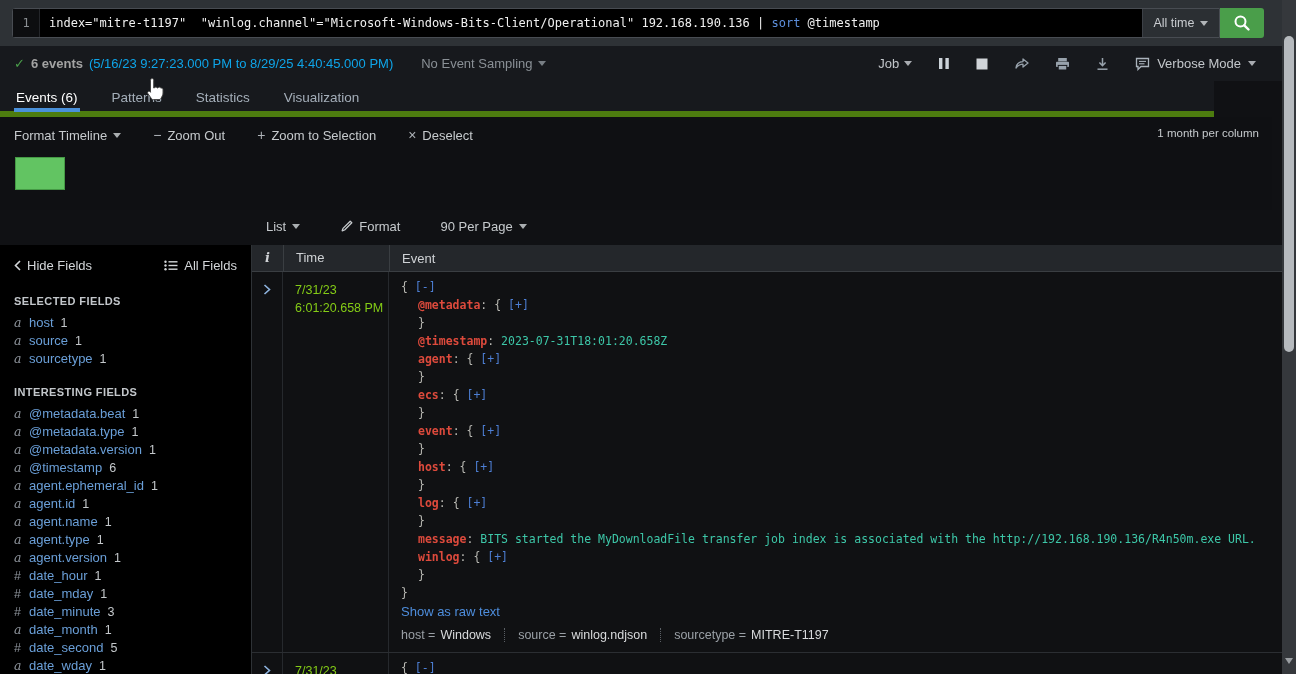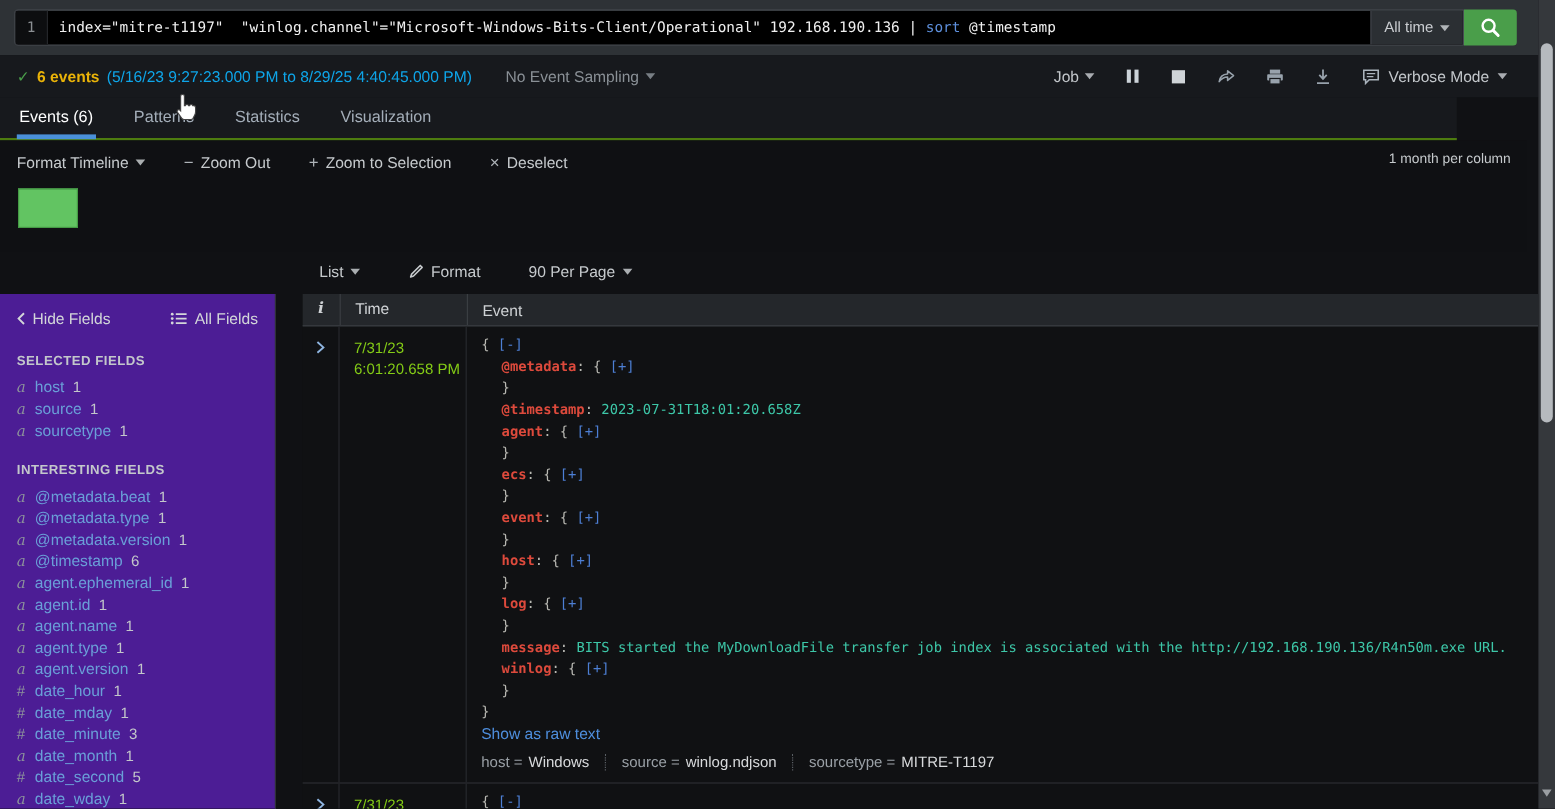--- a/index.html
+++ b/index.html
@@ -18,50 +18,50 @@
   .timerange{width:76px;border-left:1px solid #3c4046;background:#2b2f33;color:#c9ccd0;
              display:flex;align-items:center;justify-content:center;gap:6px;font-size:12.5px;}
   .search-btn{position:absolute;left:1220px;top:8px;width:44px;height:30px;background:#4a9e4a;
               border-radius:0 3px 3px 0;display:flex;align-items:center;justify-content:center;}
 
   
   .statusbar{position:absolute;left:0;top:46px;width:1282px;height:35px;background:#17191d;
              display:flex;align-items:center;}
   .st-left{display:flex;align-items:center;padding-left:14px;gap:6px;}
   .check{color:#4a9e4a;font-size:13px;}
-  .ev-count{font-weight:bold;color:#eab308;}
+  .ev-count{font-weight:bold;color:#a3a3a3;}
   .ev-span{color:#0ea5e9;}
   .sampling{color:#8a9096;margin-left:22px;display:flex;align-items:center;gap:5px;}
   .st-right{margin-left:auto;display:flex;align-items:center;gap:26px;padding-right:26px;color:#c3c7cb;}
   .job{display:flex;align-items:center;gap:5px;}
   .icon{display:inline-flex;align-items:center;justify-content:center;}
   .verbose{display:flex;align-items:center;gap:7px;}
 
   
   .tabs{position:absolute;left:0;top:81px;width:1214px;height:36px;background:#17191d;
-        border-bottom:2px solid #4d7c0f;display:flex;padding-left:14px;gap:30px;box-sizing:border-box;}
+        border-bottom:6px solid #4d7c0f;display:flex;padding-left:14px;gap:30px;box-sizing:border-box;}
   .tab{line-height:33px;color:#a4aeb9;font-size:13.5px;position:relative;padding:0 2px;}
   .tab.active{color:#ffffff;}
   .tab.active::after{content:"";position:absolute;left:0;right:0;bottom:-1px;height:4px;background:#4a90d9;}
 
   
   .timeline{position:absolute;left:0;top:117px;width:1272px;height:93px;background:#0f1013;}
   .tl-controls{display:flex;align-items:center;gap:32px;padding:10px 0 0 14px;color:#c6cacd;}
   .tl-item{display:flex;align-items:center;gap:6px;}
   .tl-sym{color:#aeb3b8;font-size:14px;}
   .scale-label{position:absolute;right:13px;top:10px;font-size:11.5px;color:#c6cacd;}
   .tl-bar{position:absolute;left:15px;top:40px;width:50px;height:33px;background:#62c462;border:1px solid #459a45;box-sizing:border-box;}
 
   
   .results-controls{position:absolute;left:252px;top:210px;width:1030px;height:33px;
                     display:flex;align-items:center;gap:40px;padding-left:14px;color:#c6cacd;box-sizing:border-box;}
   .rc-item{display:flex;align-items:center;gap:6px;}
 
   
-  .sidebar{position:absolute;left:0;top:245px;width:230px;bottom:0;background:#4c1d95;
+  .sidebar{position:absolute;left:0;top:245px;width:252px;bottom:0;background:#000000;
            border-right:1px solid #2e3236;box-sizing:border-box;overflow:hidden;}
   .sb-top{display:flex;justify-content:space-between;align-items:center;padding:13px 14px 10px;color:#d3d6d9;}
   .sb-link{display:flex;align-items:center;gap:6px;}
   .sb-h{font-size:11px;font-weight:bold;color:#c3c7cb;letter-spacing:.4px;margin:12px 0 7px 14px;}
   .sb-h.second{margin-top:18px;}
   .field-row{height:18px;line-height:18px;padding-left:14px;white-space:nowrap;}
   .f-type{display:inline-block;width:15px;color:#8d939b;font-size:12.5px;}
   .f-type.ital{font-style:italic;font-family:"DejaVu Serif",serif;}
   .f-name{color:#6a9fd8;}
   .f-count{color:#c3c7ca;margin-left:7px;font-size:12.5px;}

